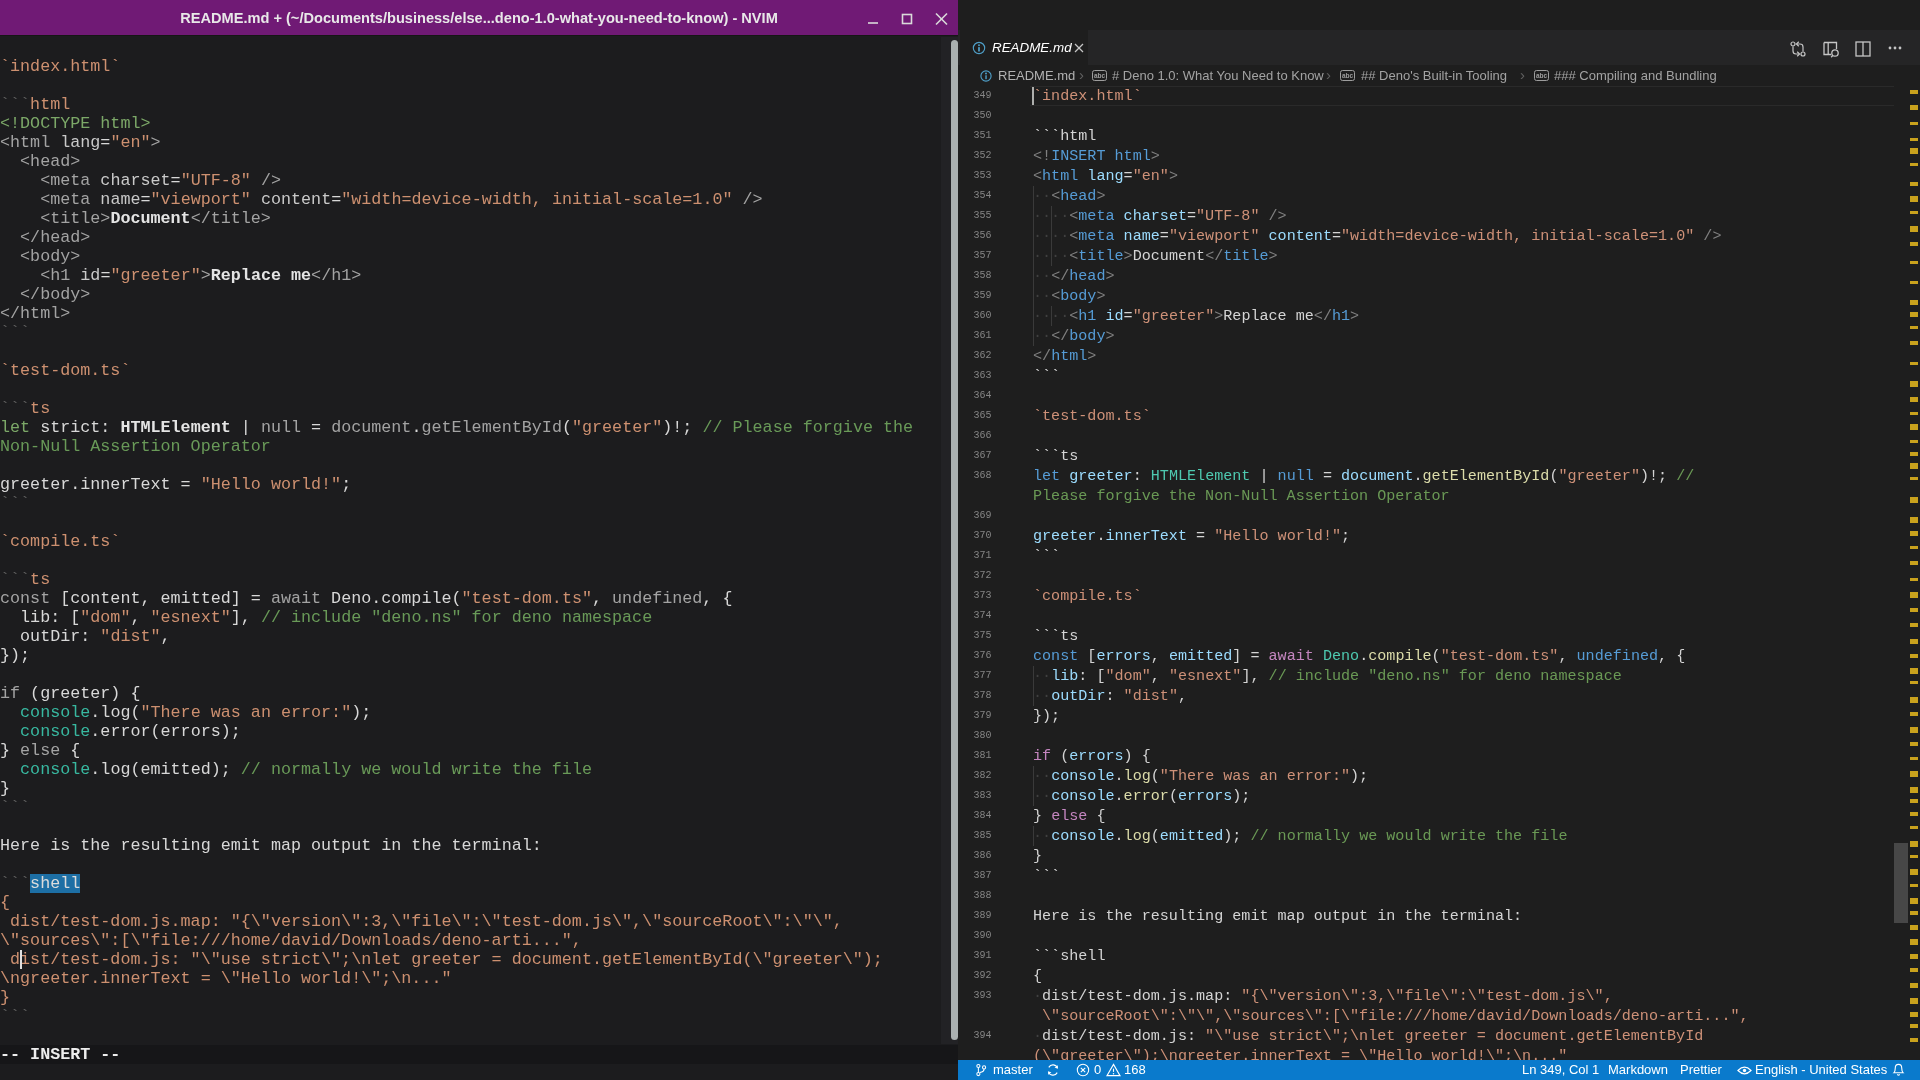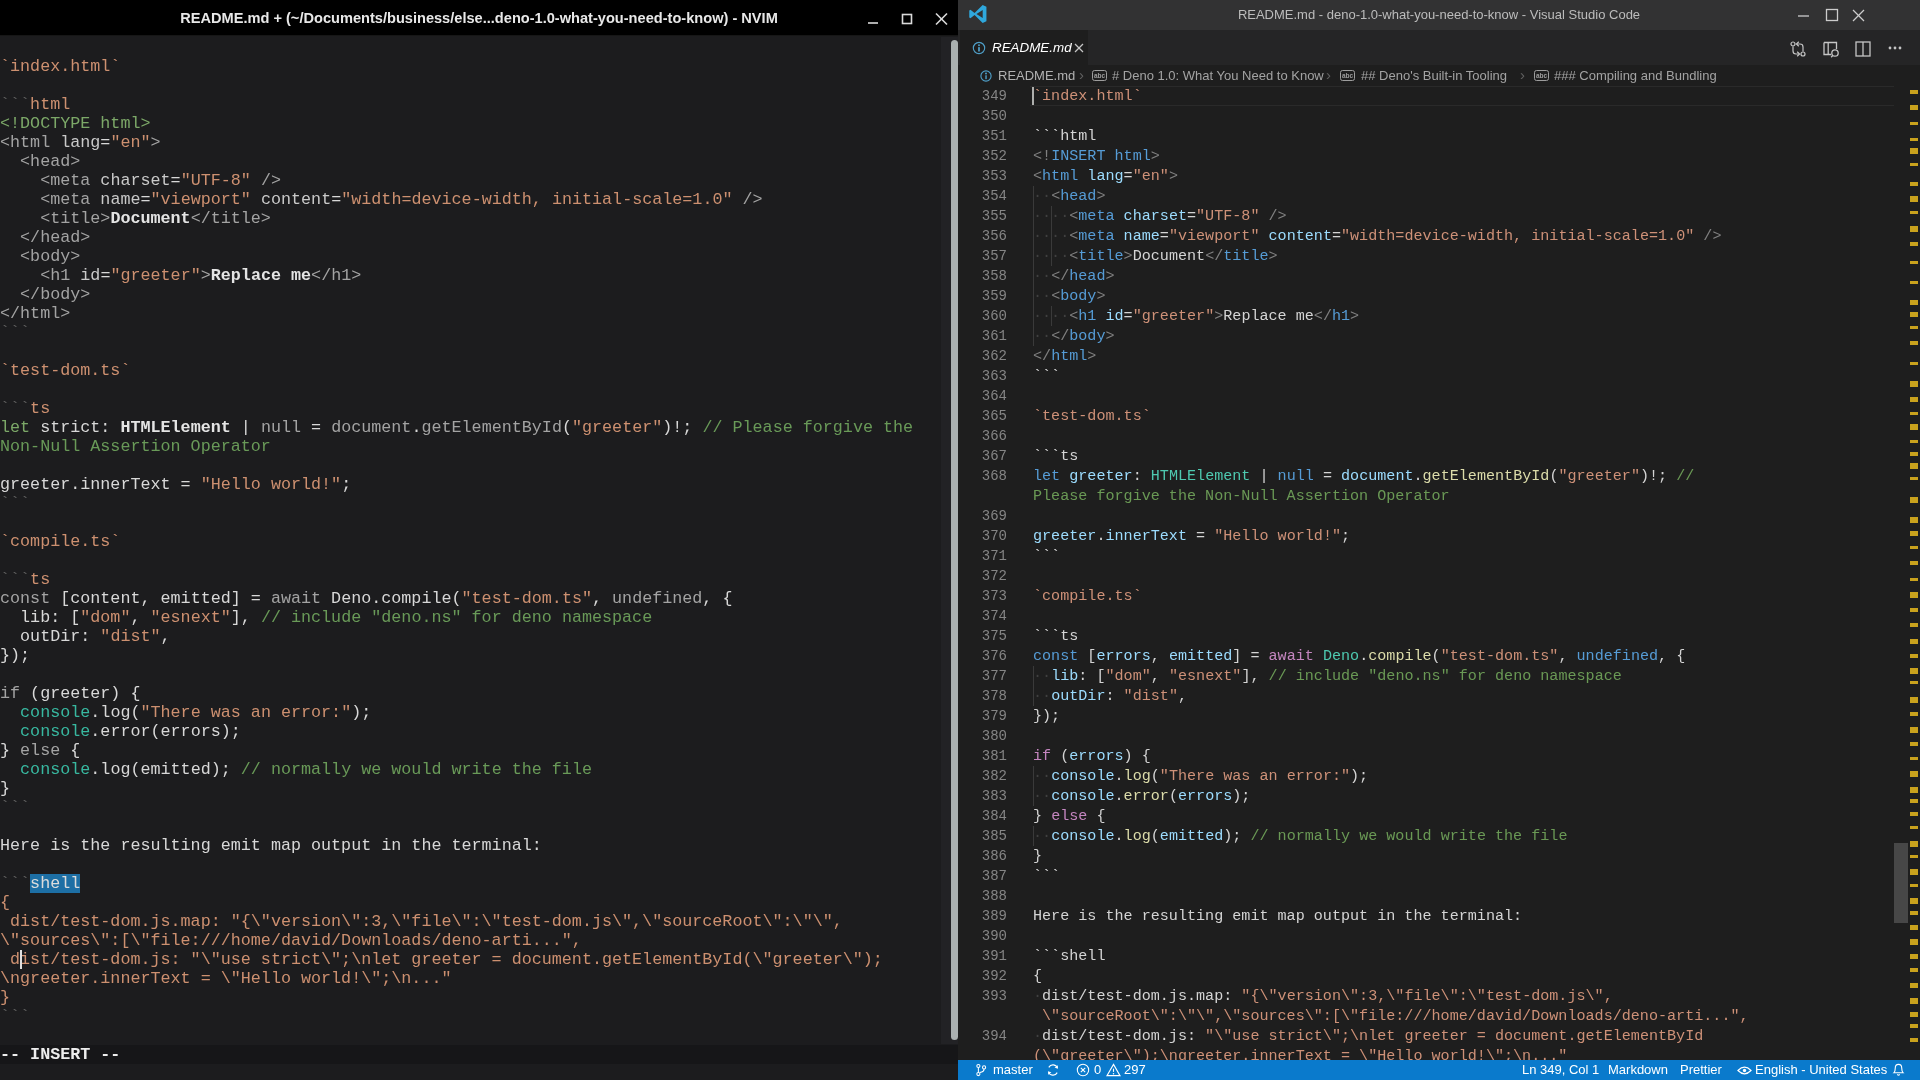--- a/index.html
+++ b/index.html
@@ -2,21 +2,21 @@
 <html><head>
 <meta charset="utf-8">
 <style>
 * { margin:0; padding:0; box-sizing:border-box; }
 html,body { width:1920px; height:1080px; overflow:hidden; background:#111; }
 #screen { position:relative; width:1920px; height:1080px; font-family:"Liberation Sans", sans-serif; }
 .abs { position:absolute; }
 
 
 #term { position:absolute; left:0; top:0; width:958px; height:1080px; background:#1c1c1e; }
-#term-tb { position:absolute; left:0; top:0; width:958px; height:36px; background:#000000; border-bottom:1px solid #161616; }
+#term-tb { position:absolute; left:0; top:0; width:958px; height:36px; background:#701a75; border-bottom:1px solid #161616; }
 #term-title { position:absolute; left:0; top:0; width:958px; height:36px; line-height:36px; text-align:center; color:#e8e8e8; font-weight:bold; font-size:14.6px; }
 #term-text { position:absolute; left:0px; top:57px; font-family:"Liberation Mono", monospace; font-size:16.73px; line-height:19px; white-space:pre; color:#d8d8d8; }
 .w  { color:#d8d8d8; }
 .wb { color:#e4e4e4; font-weight:bold; }
 .dim{ color:#5e5e5e; }
 .o  { color:#cd9070; }
 .b  { color:#a3a3a3; }
 .g  { color:#699a58; }
 .k  { color:#7ca868; }
 .t  { color:#38b8a0; }
@@ -30,21 +30,21 @@
 
 
 #code { position:absolute; left:958px; top:0; width:962px; height:1080px; background:#1e1e1e; }
 #code-tb { position:absolute; left:0; top:0; width:962px; height:30px; background:#323233; }
 #code-title { position:absolute; left:0; top:0; width:962px; height:30px; line-height:30px; text-align:center; color:#bcbcbc; font-size:13px; }
 #tabbar { position:absolute; left:0; top:30px; width:962px; height:35px; background:#252526; }
 #tab1 { position:absolute; left:2px; top:0; width:128px; height:35px; background:#1e1e1e; }
 #tab1 .lbl { position:absolute; left:32px; top:0; height:35px; line-height:35px; font-style:italic; font-size:13.4px; color:#ffffff; }
 #breadcrumb { position:absolute; left:0; top:65px; width:962px; height:21px; background:#1e1e1e; color:#a3a3a3; font-size:13px; line-height:21px; }
 #editor { position:absolute; left:0; top:86px; width:962px; height:974px; background:#1e1e1e; overflow:hidden; }
-#lnums { position:absolute; left:0px; top:0px; width:49px; text-align:right; font-family:"Liberation Mono", monospace; font-size:14px; line-height:20px; color:#858585; white-space:pre; }
+#lnums { position:absolute; left:0px; top:0px; width:49px; text-align:center; font-family:"Liberation Mono", monospace; font-size:10px; line-height:20px; color:#858585; white-space:pre; }
 #code-text { position:absolute; left:75px; top:0px; font-family:"Liberation Mono", monospace; font-size:15.1px; line-height:20px; white-space:pre; color:#d4d4d4; }
 .cw { color:#d4d4d4; }
 .cb { color:#569cd6; }
 .clb{ color:#9cdcfe; }
 .co { color:#ce9178; }
 .cg { color:#6a9955; }
 .cy { color:#dcdcaa; }
 .ct { color:#4ec9b0; }
 .cp { color:#c586c0; }
 .cgr{ color:#808080; }
@@ -123,33 +123,20 @@
 <span class="o">\ngreeter.innerText = \"Hello world!\";\n..."</span>
 <span class="o">}</span>
 <span class="dim">```</span></pre>
     <div id="term-sbtrack"></div>
     <div id="term-sbthumb"></div>
     <div id="nvim-cursor"></div>
     <div id="term-cmd">-- INSERT --</div>
   </div>
 
   <div id="code">
-    <div id="code-tb">
-      <div id="code-title">README.md - deno-1.0-what-you-need-to-know - Visual Studio Code</div>
-      <svg class="abs" style="left:11px;top:5px;" width="18" height="18" viewBox="0 0 100 100">
-        <path fill="#2fa8dd" d="M75.9 99.7 L96.85 89.62 L96.85 10.38 L75.9 0.3 L30.9 44.77 L8.07 26.9 L1.5 30.6 L1.5 69.4 L8.07 73.1 L30.9 55.23 Z"></path>
-        <path fill="#323233" d="M75.9 27.3 L41.3 50 L75.9 72.7 Z"></path>
-      </svg>
-      <svg class="abs" style="left:838px;top:8px;" width="70" height="14" viewBox="0 0 70 14">
-        <line x1="2" y1="8" x2="13" y2="8" stroke="#cccccc" stroke-width="1.3"></line>
-        <rect x="30.5" y="1.5" width="11" height="11" fill="none" stroke="#cccccc" stroke-width="1.3"></rect>
-        <line x1="57" y1="2" x2="68" y2="13" stroke="#cccccc" stroke-width="1.3"></line>
-        <line x1="68" y1="2" x2="57" y2="13" stroke="#cccccc" stroke-width="1.3"></line>
-      </svg>
-    </div>
     <div id="tabbar">
       <div id="tab1">
         <svg class="abs" style="left:12px;top:11px;" width="14" height="14" viewBox="0 0 16 16">
           <circle cx="8" cy="8" r="6.5" fill="none" stroke="#4f9fc8" stroke-width="1.3"></circle>
           <circle cx="8" cy="4.9" r="1.1" fill="#4f9fc8"></circle>
           <rect x="7" y="7" width="2" height="5" fill="#4f9fc8"></rect>
         </svg>
         <div class="lbl">README.md</div>
         <svg class="abs" style="left:114px;top:13px;" width="10" height="10" viewBox="0 0 10 10">
           <line x1="1" y1="1" x2="9" y2="9" stroke="#c5c5c5" stroke-width="1.2"></line>
@@ -399,21 +386,21 @@
           <circle cx="8" cy="8" r="6.5" fill="none" stroke="#fff" stroke-width="1.2"></circle>
           <line x1="5.5" y1="5.5" x2="10.5" y2="10.5" stroke="#fff" stroke-width="1.2"></line>
           <line x1="10.5" y1="5.5" x2="5.5" y2="10.5" stroke="#fff" stroke-width="1.2"></line>
         </svg>
         <span class="sb-item" style="left:136px">0</span>
         <svg class="abs" style="left:148px;top:3px" width="15" height="14" viewBox="0 0 16 15">
           <path d="M8 1.5 L15 13.5 L1 13.5 Z" fill="none" stroke="#fff" stroke-width="1.2"></path>
           <line x1="8" y1="6" x2="8" y2="9.5" stroke="#fff" stroke-width="1.2"></line>
           <circle cx="8" cy="11.5" r="0.8" fill="#fff"></circle>
         </svg>
-        <span class="sb-item" style="left:166px">297</span>
+        <span class="sb-item" style="left:166px">168</span>
         <span class="sb-item" style="left:564px">Ln 349, Col 1</span>
         <span class="sb-item" style="left:650px">Markdown</span>
         <span class="sb-item" style="left:722px">Prettier</span>
         <svg class="abs" style="left:779px;top:5px" width="15" height="11" viewBox="0 0 16 11">
           <path d="M1 5.5 Q8 -1.5 15 5.5 Q8 12.5 1 5.5 Z" fill="none" stroke="#fff" stroke-width="1.2"></path>
           <circle cx="8" cy="5.5" r="1.8" fill="#fff"></circle>
         </svg>
         <span class="sb-item" style="left:797px">English - United States</span>
         <svg class="abs" style="left:934px;top:3px" width="13" height="14" viewBox="0 0 14 15">
           <path d="M7 1.5 Q10.5 1.5 10.5 5.5 Q10.5 9 12 10.5 L2 10.5 Q3.5 9 3.5 5.5 Q3.5 1.5 7 1.5 Z" fill="none" stroke="#fff" stroke-width="1.2"></path>

